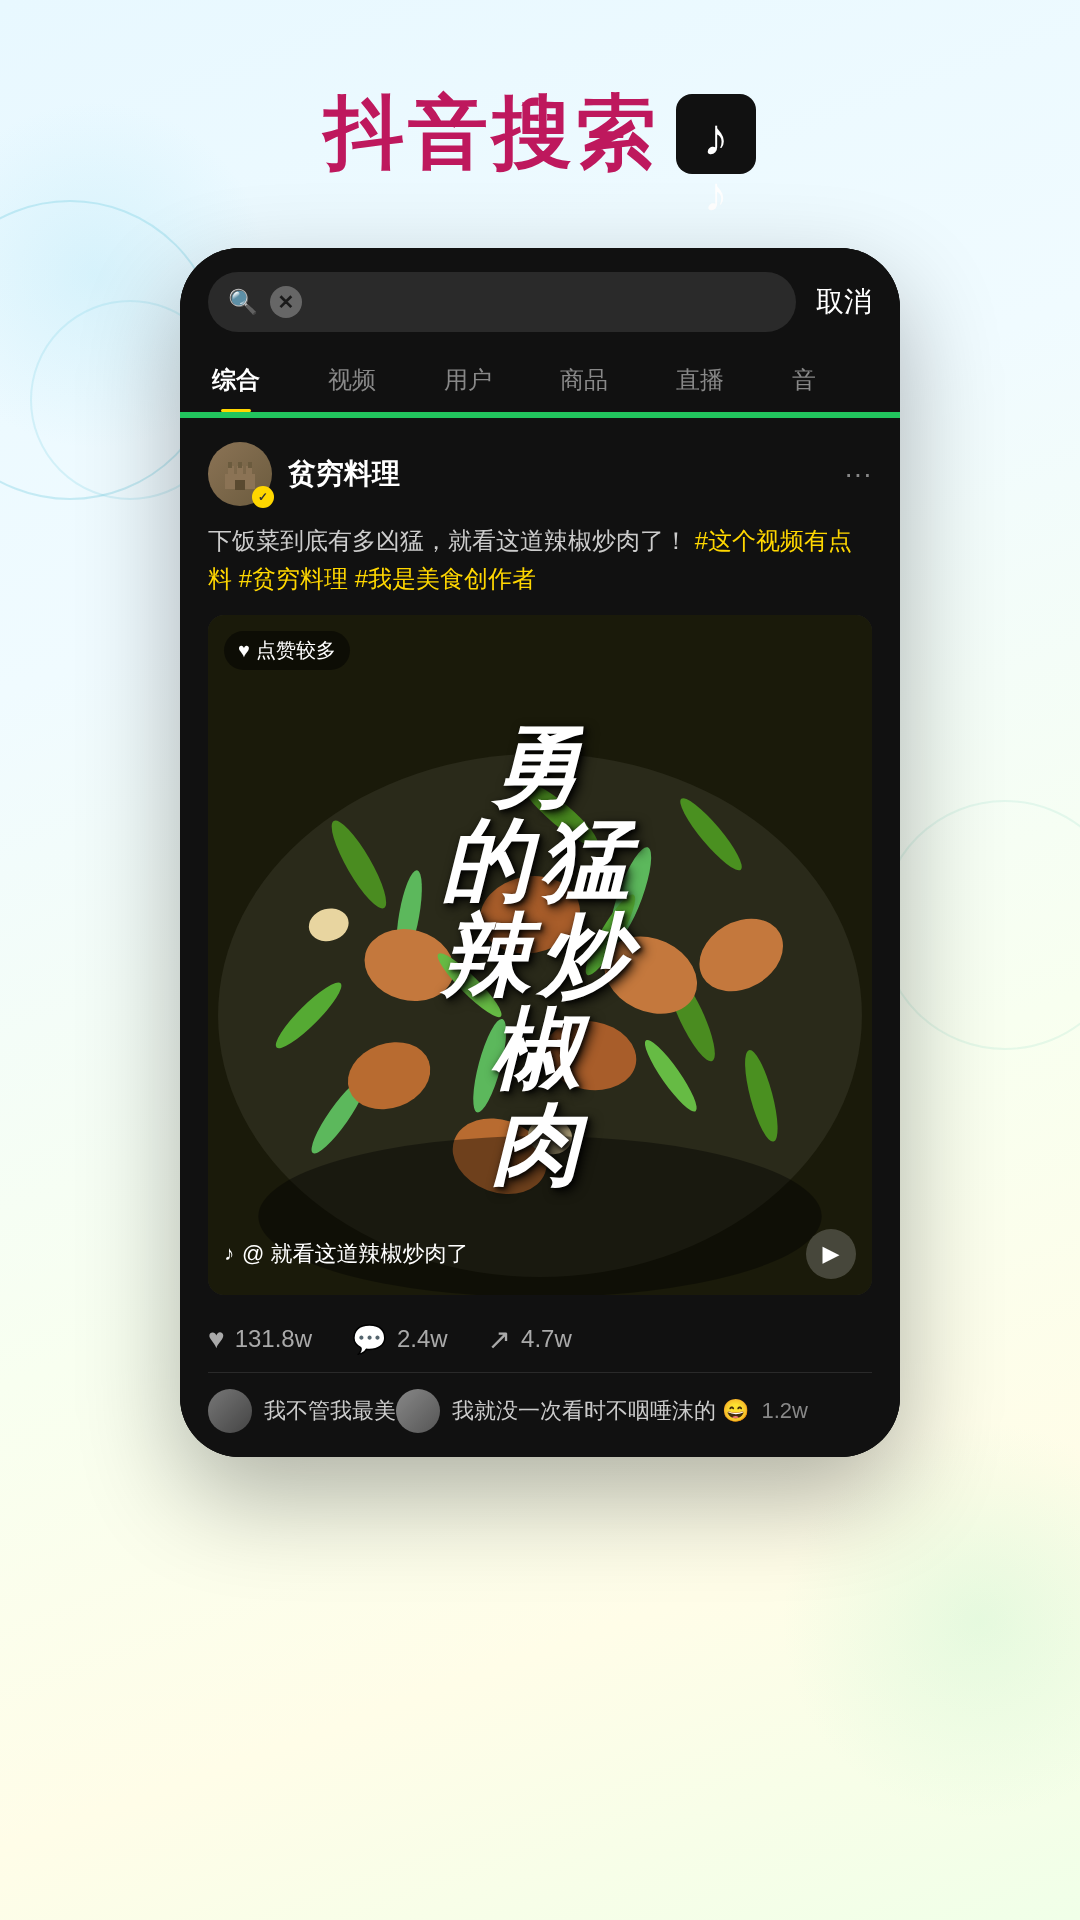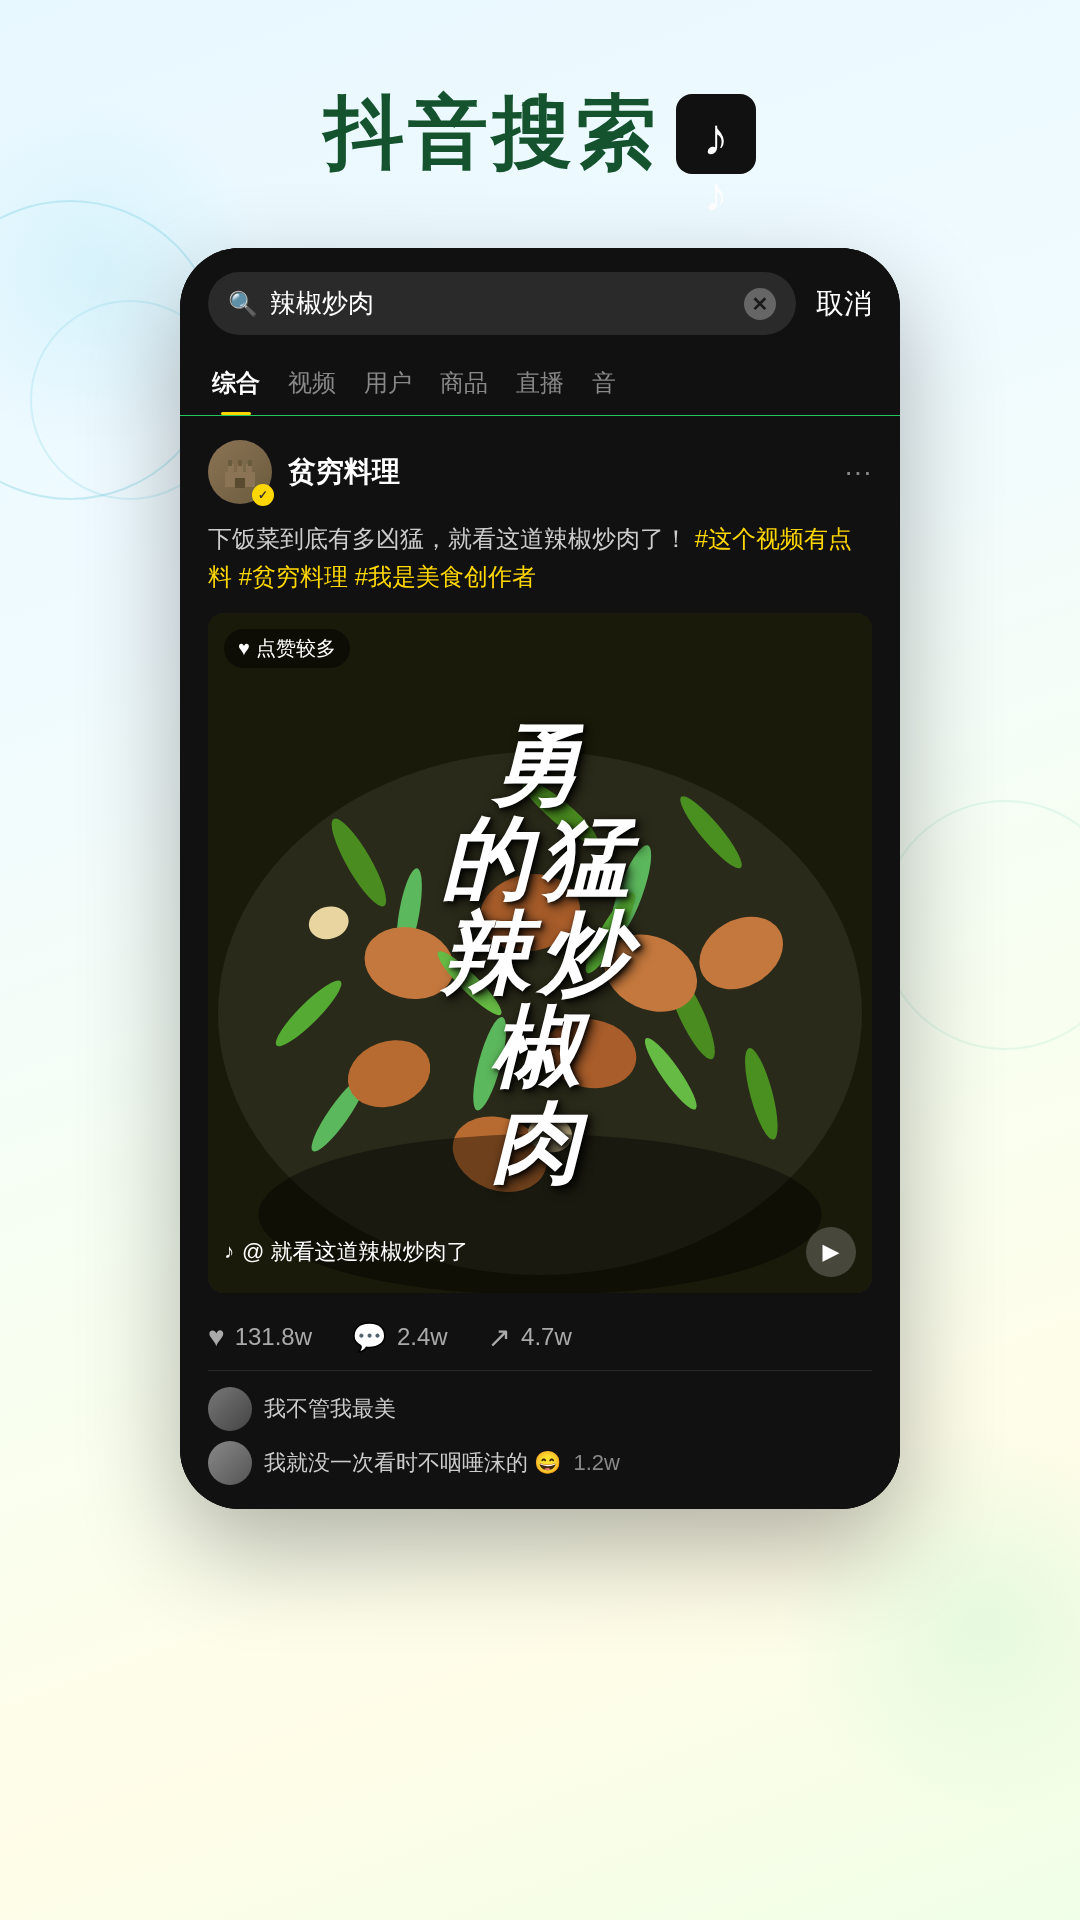--- a/index.html
+++ b/index.html
@@ -72,21 +72,21 @@
       display: flex;
       align-items: center;
       justify-content: center;
       gap: 16px;
       margin-bottom: 24px;
     }
 
     .app-title {
       font-size: 80px;
       font-weight: 900;
-      color: #14532d;
+      color: #be185d;
       letter-spacing: 4px;
     }
 
     .tiktok-logo-icon {
       width: 80px;
       height: 80px;
       background: #111;
       border-radius: 16px;
       display: flex;
       align-items: center;
@@ -182,22 +182,22 @@
       font-size: 28px;
       cursor: pointer;
       white-space: nowrap;
     }
 
     
     .tabs-area {
       background: #111;
       display: flex;
       padding: 0 28px;
-      border-bottom: 1px solid #22c55e;
-      gap: 20px;
+      border-bottom: 6px solid #22c55e;
+      gap: 60px;
     }
 
     .tab-item {
       padding: 16px 4px;
       font-size: 24px;
       color: #888;
       cursor: pointer;
       position: relative;
       white-space: nowrap;
     }
@@ -381,22 +381,21 @@
 
     .stat-icon {
       font-size: 28px;
     }
 
     
     .comment-preview {
       border-top: 1px solid #2a2a2a;
       padding-top: 16px;
       display: flex;
-      flex-direction: column;
-      gap: 10px;
+      flex-direction: row;
     }
 
     .comment-item {
       display: flex;
       align-items: center;
       gap: 12px;
     }
 
     .comment-avatar {
       width: 44px;
@@ -435,21 +434,20 @@
     </div>
   </div>
 </div>
 
 <div class="phone-mockup">
   <div class="phone-inner">
 
     <div class="search-bar-area">
       <div class="search-input-container">
         <span class="search-icon-svg">🔍</span>
-        <span class="search-text">辣椒炒肉</span>
         <div class="clear-icon">✕</div>
       </div>
       <span class="cancel-btn">取消</span>
     </div>
 
     <div class="tabs-area">
       <div class="tab-item active">
         <span>综合</span>
       </div>
       <div class="tab-item">

